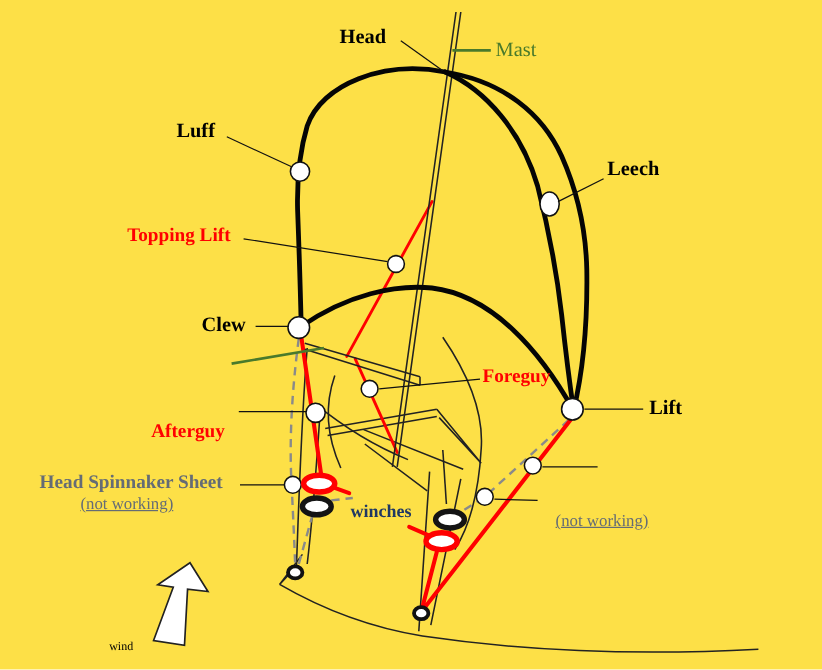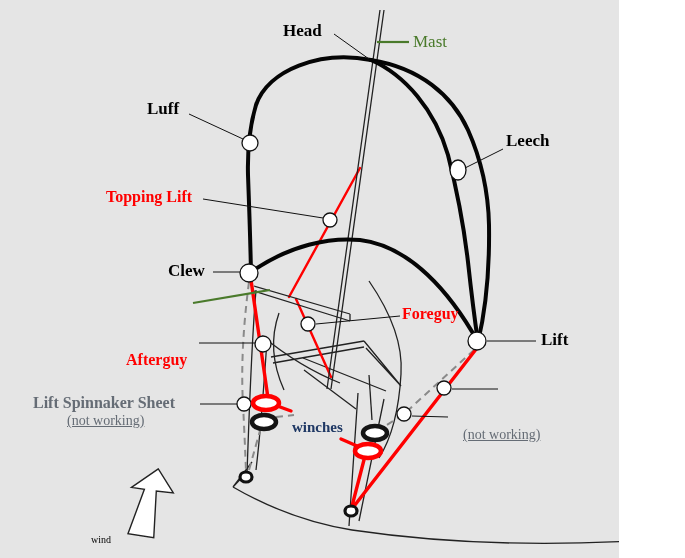--- a/index.html
+++ b/index.html
@@ -1,16 +1,16 @@
 <!DOCTYPE html>
 <html style="--rigging_active: #ff0000; --rigging_lazy: #8a8a8a; --mast_green: #4a7a2b; --label_gray: #656c75; --winches_navy: #1f3864; --sail_black: #050505;"><head>
 <meta charset="utf-8">
 <style>
   html,body{margin:0;padding:0;background:#fff;}
-  #stage{position:relative;width:619px;height:558px;background:#e5e5e5;overflow:hidden;
+  #stage{position:relative;width:685px;height:558px;background:#fde047;overflow:hidden;
          font-family:"Liberation Serif","DejaVu Serif",serif;}
   #stage svg{position:absolute;left:0;top:0;}
   .lbl{position:absolute;white-space:nowrap;line-height:1;}
   .lbl.black{color:#000;font-size:17px;font-weight:bold;}
   .lbl.red{color:var(--rigging_active);font-size:16px;font-weight:bold;}
   .lbl.green{color:var(--mast_green);font-size:16px;font-weight:normal;}
   .lbl.gray{color:var(--label_gray);font-size:16px;font-weight:bold;}
   .lbl.graysub{color:var(--label_gray);font-size:14px;font-weight:normal;text-decoration:underline;}
   .lbl.navy{color:var(--winches_navy);font-size:15px;font-weight:bold;}
   .lbl.plain{color:#000;font-size:10px;font-weight:normal;}
@@ -123,18 +123,18 @@
 
   <div class="lbl black" style="left:283px;top:22px">Head</div>
   <div class="lbl green" style="left:413px;top:33px;font-size:17px">Mast</div>
   <div class="lbl black" style="left:147px;top:100px">Luff</div>
   <div class="lbl black" style="left:506px;top:132px">Leech</div>
   <div class="lbl red" style="left:106px;top:189px">Topping Lift</div>
   <div class="lbl black" style="left:168px;top:262px">Clew</div>
   <div class="lbl red" style="left:402px;top:306px">Foreguy</div>
   <div class="lbl red" style="left:126px;top:352px">Afterguy</div>
   <div class="lbl black" style="left:541px;top:331px">Lift</div>
-  <div class="lbl gray" style="left:33px;top:395px">Lift Spinnaker Sheet</div>
+  <div class="lbl gray" style="left:33px;top:395px">Head Spinnaker Sheet</div>
   <div class="lbl graysub" style="left:67px;top:414px">(not working)</div>
   <div class="lbl graysub" style="left:463px;top:428px">(not working)</div>
   <div class="lbl navy" style="left:292px;top:420px">winches</div>
   <div class="lbl plain" style="left:91px;top:535px">wind</div>
 </div>
 
 </body></html>

